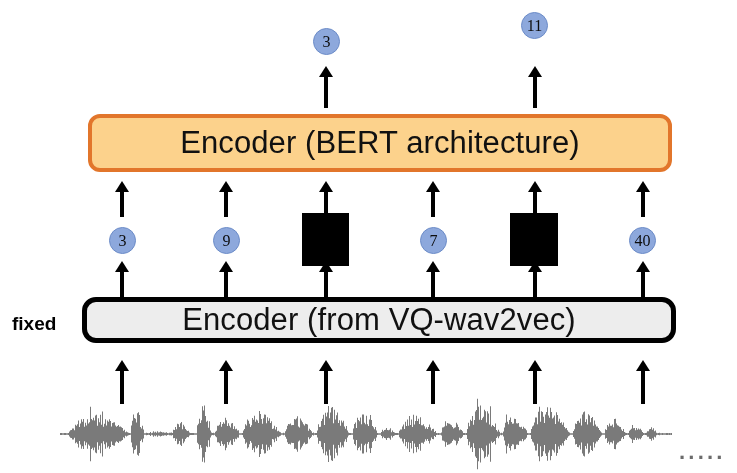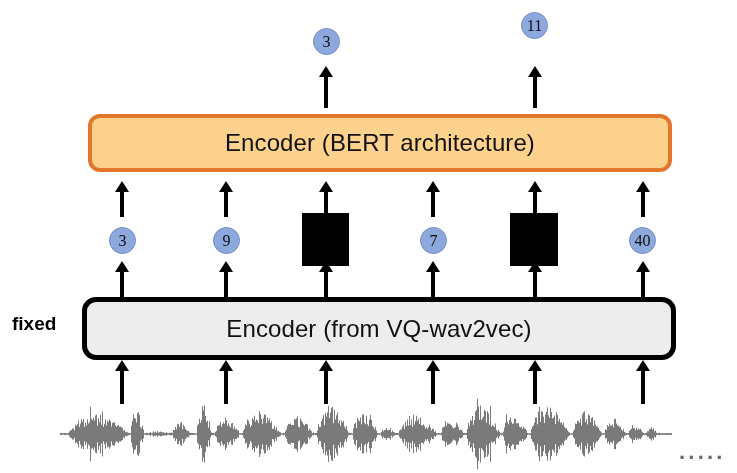--- a/index.html
+++ b/index.html
@@ -6,23 +6,23 @@
   body{width:737px;height:473px;position:relative;overflow:hidden;
        font-family:"Liberation Sans","DejaVu Sans",sans-serif;}
 
   #stage{position:absolute;left:0;top:0;width:737px;height:473px;}
 
   
   .enc-box{position:absolute;box-sizing:border-box;display:flex;
            align-items:center;justify-content:center;}
   .enc-bert{left:88px;top:114px;width:584px;height:58px;
             background:#FCD28C;border:4px solid #E2762B;border-radius:12px;}
-  .enc-vq{left:82px;top:297px;width:594px;height:63px;
+  .enc-vq{left:82px;top:297px;width:594px;height:46px;
           background:#EDEDED;border:5px solid #000000;border-radius:14px;}
-  .enc-label{font-size:24px;color:#111;letter-spacing:.1px;white-space:nowrap;}
+  .enc-label{font-size:31px;color:#111;letter-spacing:.1px;white-space:nowrap;}
 
   
   .fixed-label{position:absolute;left:12px;top:313px;font-size:19px;
                font-weight:bold;color:#000;}
 
   
   .tok{position:absolute;width:27px;height:27px;border-radius:50%;
        background:#8DA8DC;border:1px solid #6C8CC8;
        display:flex;align-items:center;justify-content:center;
        font-family:"Liberation Serif","DejaVu Serif",serif;

